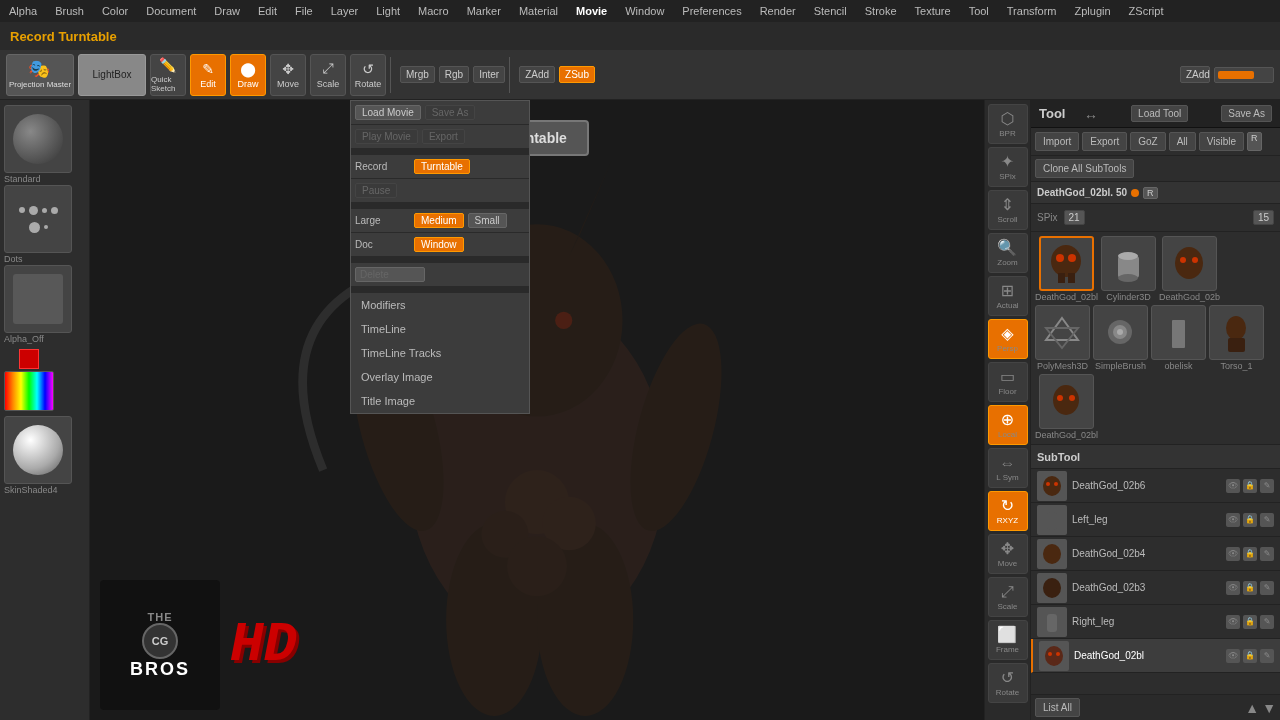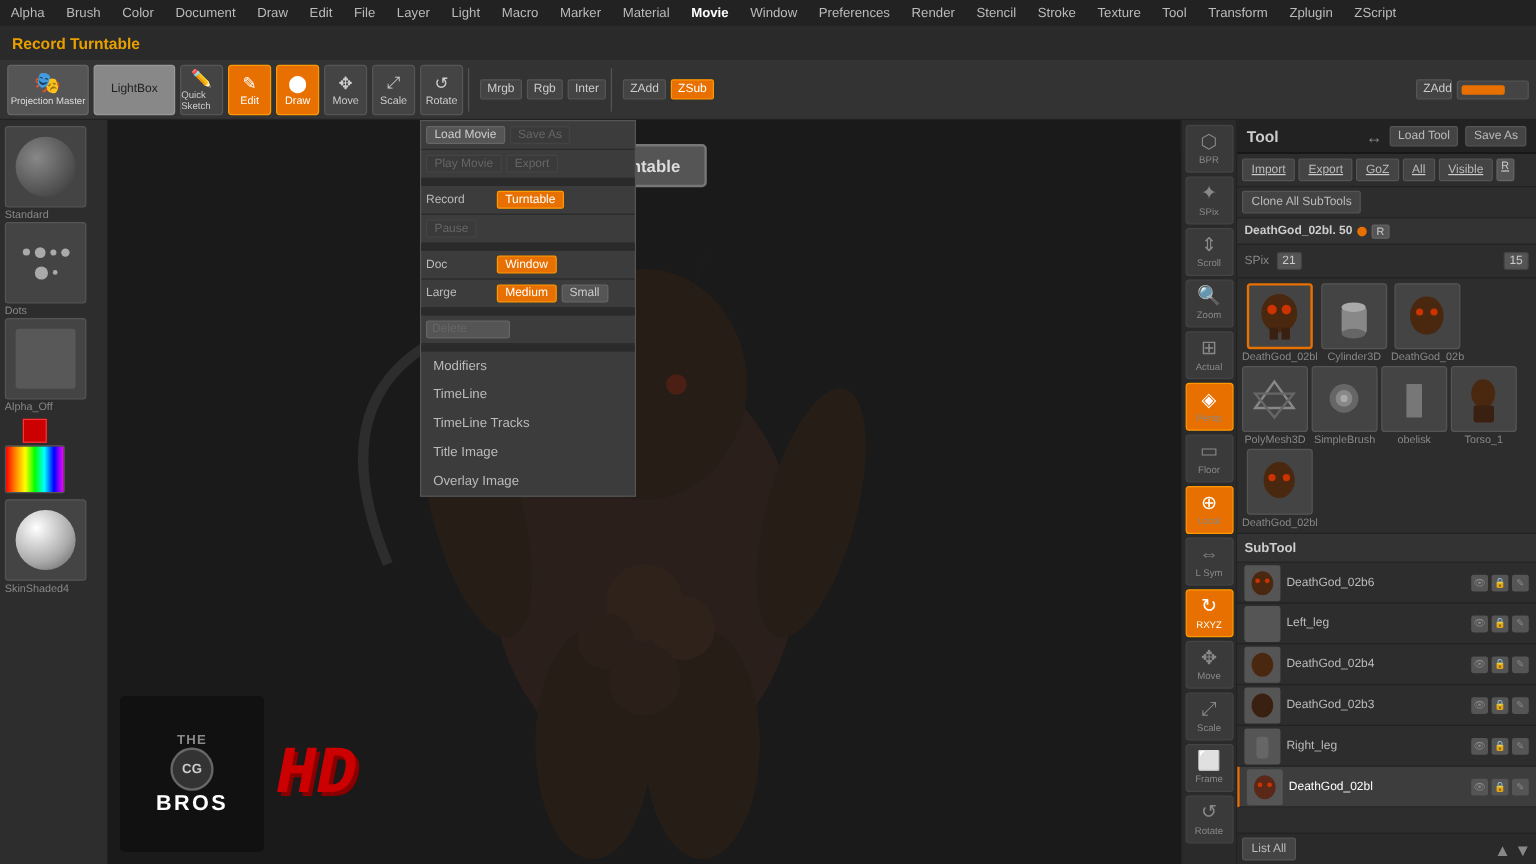--- a/index.html
+++ b/index.html
@@ -308,29 +308,29 @@
       flex: 1;
     }
     .tool-header-btn {
       background: #444;
       border: 1px solid #555;
       color: #bbb;
       font-size: 10px;
       padding: 2px 6px;
       cursor: pointer;
       border-radius: 2px;
+      margin-left: 27px;
     }
 
     #tool-actions {
       display: flex;
       flex-wrap: wrap;
       padding: 4px;
       gap: 3px;
       border-bottom: 1px solid #222;
-      text-decoration: underline;
     }
     .ta-btn {
       background: #444;
       border: 1px solid #555;
       color: #bbb;
       font-size: 10px;
       padding: 3px 7px;
       cursor: pointer;
       border-radius: 2px;
     }
@@ -709,38 +709,38 @@
       <div style="height:6px;background:#2a2a2a;"></div>
       <div class="panel-row">
         <span class="panel-label">Record</span>
         <button class="panel-btn orange-btn">Turntable</button>
       </div>
       <div class="panel-row">
         <button class="panel-btn disabled">Pause</button>
       </div>
       <div style="height:6px;background:#2a2a2a;"></div>
       <div class="panel-row">
-        <span class="panel-label">Doc</span>
-        <button class="panel-btn orange-btn">Window</button>
-      </div>
-      <div class="panel-row">
         <span class="panel-label">Large</span>
         <button class="panel-btn orange-btn">Medium</button>
         <button class="panel-btn">Small</button>
+      </div>
+      <div class="panel-row">
+        <span class="panel-label">Doc</span>
+        <button class="panel-btn orange-btn">Window</button>
       </div>
       <div style="height:6px;background:#2a2a2a;"></div>
       <div class="panel-row">
         <input class="panel-input" type="text" style="color: rgb(102, 102, 102);" value="Delete">
       </div>
       <div style="height:6px;background:#2a2a2a;"></div>
       <div class="panel-menu-item">Modifiers</div>
       <div class="panel-menu-item">TimeLine</div>
       <div class="panel-menu-item">TimeLine Tracks</div>
+      <div class="panel-menu-item">Overlay Image</div>
       <div class="panel-menu-item">Title Image</div>
-      <div class="panel-menu-item">Overlay Image</div>
     </div>
 
     <div id="record-turntable-btn">Record Turntable</div>
 
     <div id="watermark">
       <div id="cgbros-logo">
         <div style="font-size:11px;color:#888;font-weight:bold;letter-spacing:1px;">THE</div>
         <div style="display:flex;align-items:center;gap:2px;">
           <div style="width:36px;height:36px;border-radius:50%;background:#333;border:2px solid #666;display:flex;align-items:center;justify-content:center;font-size:11px;font-weight:bold;color:#ccc;">CG</div>
         </div>

